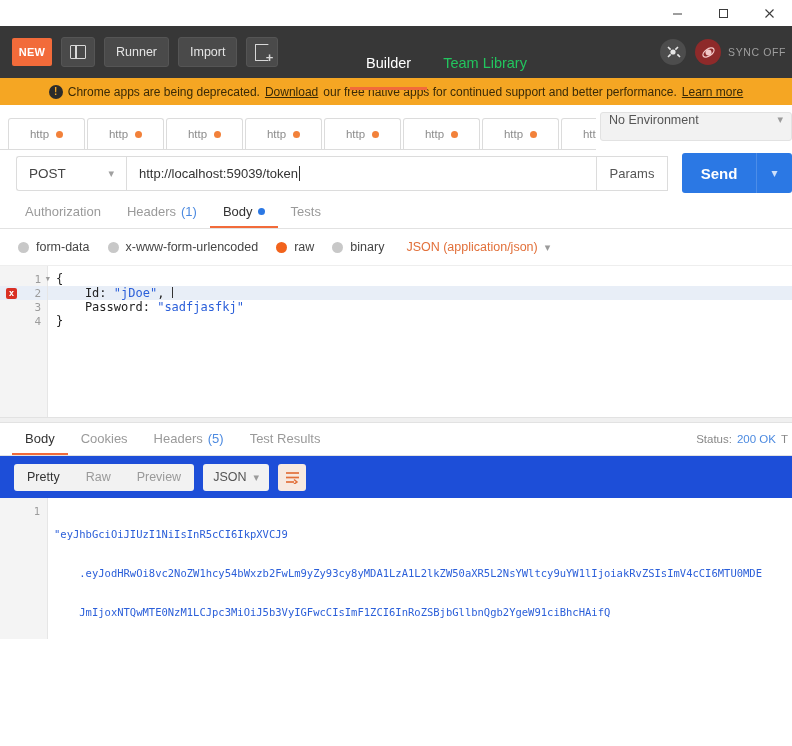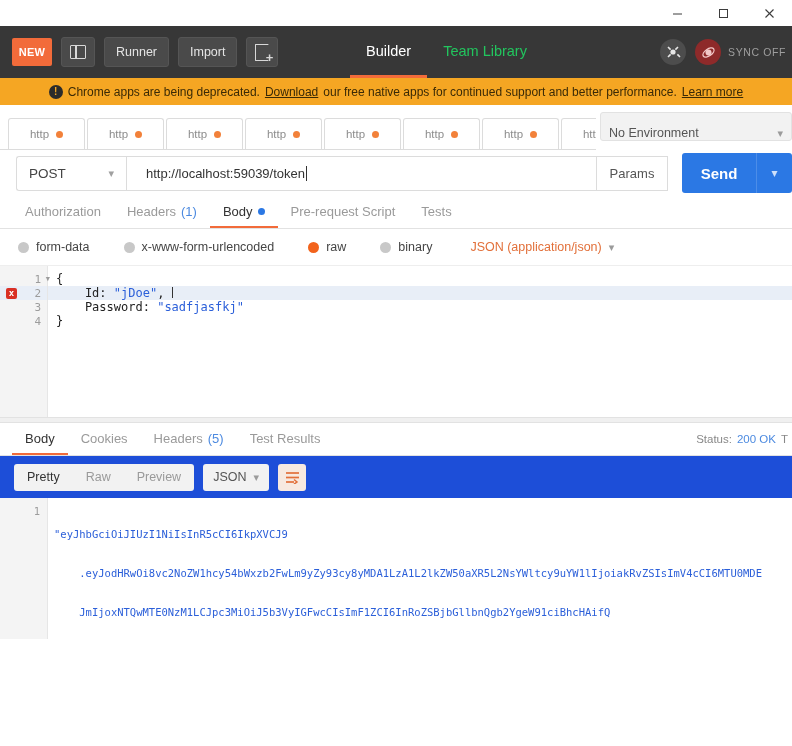--- a/index.html
+++ b/index.html
@@ -54,21 +54,21 @@
   .newtab-glyph::before {
     content: ""; position: absolute; left: 0; top: 0; width: 12px; height: 15px;
     border: 1.6px solid #d8d8d8; border-radius: 1px; border-right-color: transparent;
   }
   .newtab-glyph::after {
     content: "+"; position: absolute; right: -4px; bottom: -4px;
     font-size: 13px; color: #d8d8d8; line-height: 1; font-weight: 600;
   }
 
   .main-tabs {
-    position: absolute; left: 350px; top: 0; height: 52px;
+    position: absolute; left: 350px; top: 12px; height: 52px;
     display: flex; align-items: stretch;
   }
   .main-tab {
     display: flex; align-items: center; padding: 0 16px;
     font-size: 14.5px; color: #22c55e; cursor: pointer;
     border-bottom: 3px solid transparent;
   }
   .main-tab.active { color: #ffffff; border-bottom-color: #f26b3a; }
 
   .hdr-right {
@@ -115,40 +115,40 @@
     font-size: 11.5px; color: #8d8d8d; cursor: pointer; flex: 0 0 auto;
   }
   .req-tab .dot {
     width: 7px; height: 7px; border-radius: 50%; background: #f2813a; flex: 0 0 auto;
   }
   .env-wrap {
     width: 196px; flex: 0 0 auto; padding: 7px 0 0 4px; background: #fff;
   }
   .env-select {
     height: 29px; background: #f2f2f2; border: 1px solid #e2e2e2;
-    border-radius: 3px; display: flex; align-items: flex-end;
+    border-radius: 3px; display: flex; align-items: flex-start;
     padding: 0 8px; font-size: 12.5px; color: #555; cursor: pointer;
   }
   .env-select .chev { margin-left: auto; color: #9b9b9b; font-size: 11px; }
 
   
   .urlbar {
     height: 46px; display: flex; align-items: center;
     padding: 0 0 0 16px; background: #fff; gap: 0;
   }
   .method-box {
     width: 110px; height: 35px; border: 1px solid #dcdcdc; border-right: none;
     border-radius: 3px 0 0 3px; background: #fff;
     display: flex; align-items: center; padding: 0 12px;
     font-size: 13.5px; color: #444; cursor: pointer;
   }
   .method-box .chev { margin-left: auto; color: #a0a0a0; font-size: 11px; }
   .url-input {
     flex: 1 1 auto; height: 35px; border: 1px solid #dcdcdc; border-right: none;
-    background: #fff; display: flex; align-items: center; padding: 0 19px;
+    background: #fff; display: flex; align-items: center; padding: 0 12px;
     font-size: 13px; color: #333; cursor: text; position: relative;
   }
   .url-caret {
     display: inline-block; width: 1px; height: 15px; background: #333;
     margin-left: 1px;
   }
   .params-btn {
     width: 72px; height: 35px; border: 1px solid #dcdcdc;
     background: #fff; display: flex; align-items: center; justify-content: center;
     font-size: 13px; color: #555; cursor: pointer;
@@ -179,21 +179,21 @@
   }
   .subtab.active { color: #333; border-bottom-color: #f26b3a; }
   .subtab .count { color: #4c8ae0; }
   .subtab .bluedot {
     width: 7px; height: 7px; border-radius: 50%; background: #2b78e4;
   }
 
   
   .bodymode {
     height: 36px; display: flex; align-items: center;
-    padding-left: 18px; gap: 22px; background: #fff;
+    padding-left: 18px; gap: 6px; background: #fff;
   }
   .radio-item {
     display: flex; align-items: center; gap: 7px; margin-right: 12px;
     font-size: 12.5px; color: #454545; cursor: pointer;
   }
   .radio {
     width: 11px; height: 11px; border-radius: 50%; background: #c8c8c8;
     flex: 0 0 auto;
   }
   .radio.on { background: #f2631c; }
@@ -431,23 +431,20 @@
   <div class="subtab">
     <span>Authorization</span>
   </div>
   <div class="subtab">
     <span>Headers</span>
     <span class="count">(1)</span>
   </div>
   <div class="subtab active">
     <span>Body</span>
     <span class="bluedot"></span>
-  </div>
-  <div class="subtab">
-    <span>Pre-request Script</span>
   </div>
   <div class="subtab">
     <span>Tests</span>
   </div>
 </div>
 
 <div class="bodymode">
   <div class="radio-item">
     <span class="radio"></span>
     <span>form-data</span>

